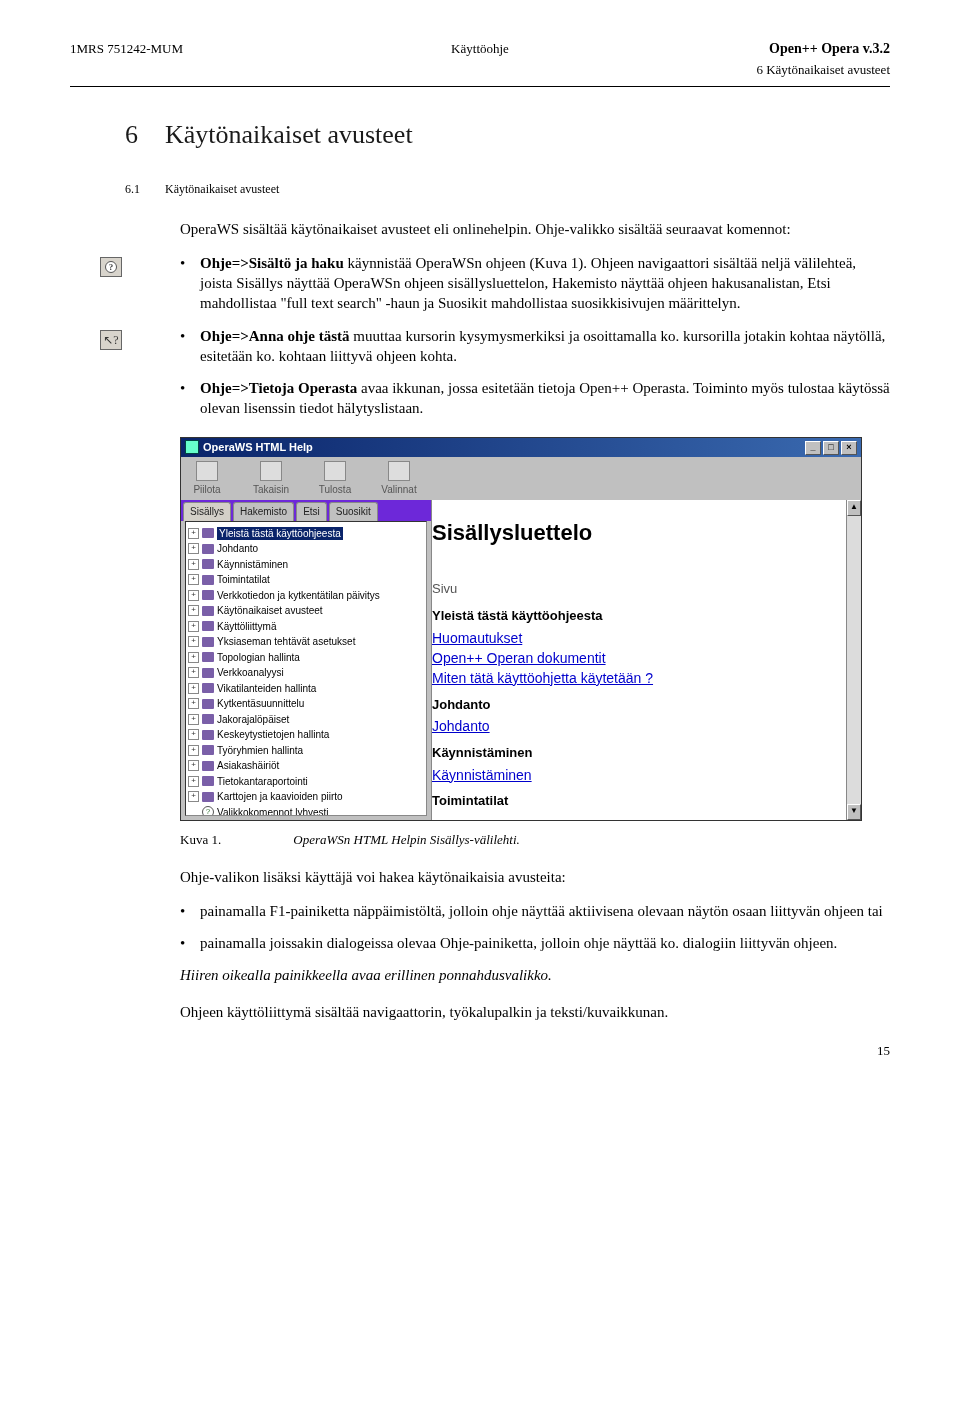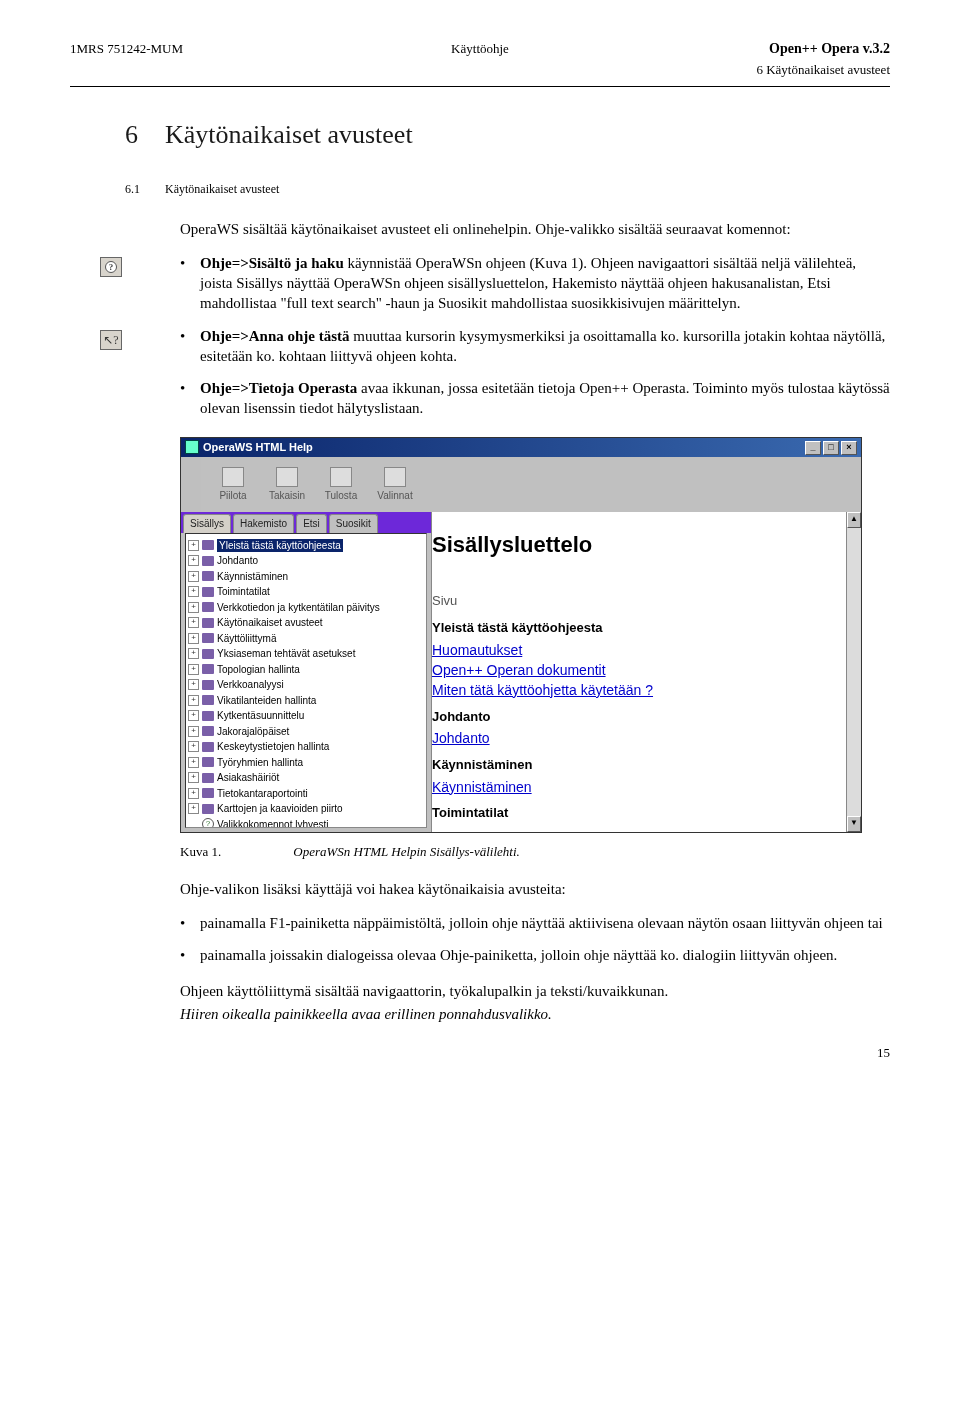--- a/index.html
+++ b/index.html
@@ -119,24 +119,23 @@
   .tb-btns { display: flex; gap: 2px; }
   .tb-btn {
     width: 14px; height: 12px;
     background: #c0c0c0;
     border: 1px solid #fff;
     border-right-color: #555; border-bottom-color: #555;
     font-size: 9px; line-height: 10px; text-align: center; color: #000;
   }
   .toolbar {
     display: flex;
-    gap: 6px;
-    padding: 8px;
+    gap: 16px;
+    padding: 2px;
     background: #c0c0c0;
-    margin-left: 20px;
   }
   .tool-btn {
     width: 48px;
     text-align: center;
     padding: 2px 0;
     color: #555;
     font-size: 10px;
   }
   .tool-icon {
     width: 20px; height: 18px; margin: 0 auto 2px auto;
@@ -471,18 +470,18 @@
 
   <div class="bullet-row">
     <div class="bullet-dot">•</div>
     <div class="bullet-text">painamalla F1-painiketta näppäimistöltä, jolloin ohje näyttää aktiivisena olevaan näytön osaan liittyvän ohjeen tai</div>
   </div>
   <div class="bullet-row">
     <div class="bullet-dot">•</div>
     <div class="bullet-text">painamalla joissakin dialogeissa olevaa Ohje-painiketta, jolloin ohje näyttää ko. dialogiin liittyvän ohjeen.</div>
   </div>
 
+  <p style="font-style:italic; margin-top:0;">Hiiren oikealla painikkeella avaa erillinen ponnahdusvalikko.</p>
   <p style="margin-top:16px; margin-bottom:2px;">Ohjeen käyttöliittymä sisältää navigaattorin, työkalupalkin ja teksti/kuvaikkunan.</p>
-  <p style="font-style:italic; margin-top:0;">Hiiren oikealla painikkeella avaa erillinen ponnahdusvalikko.</p>
 
 </div>
 
 <div class="page-num">15</div>
 
 </body></html>

